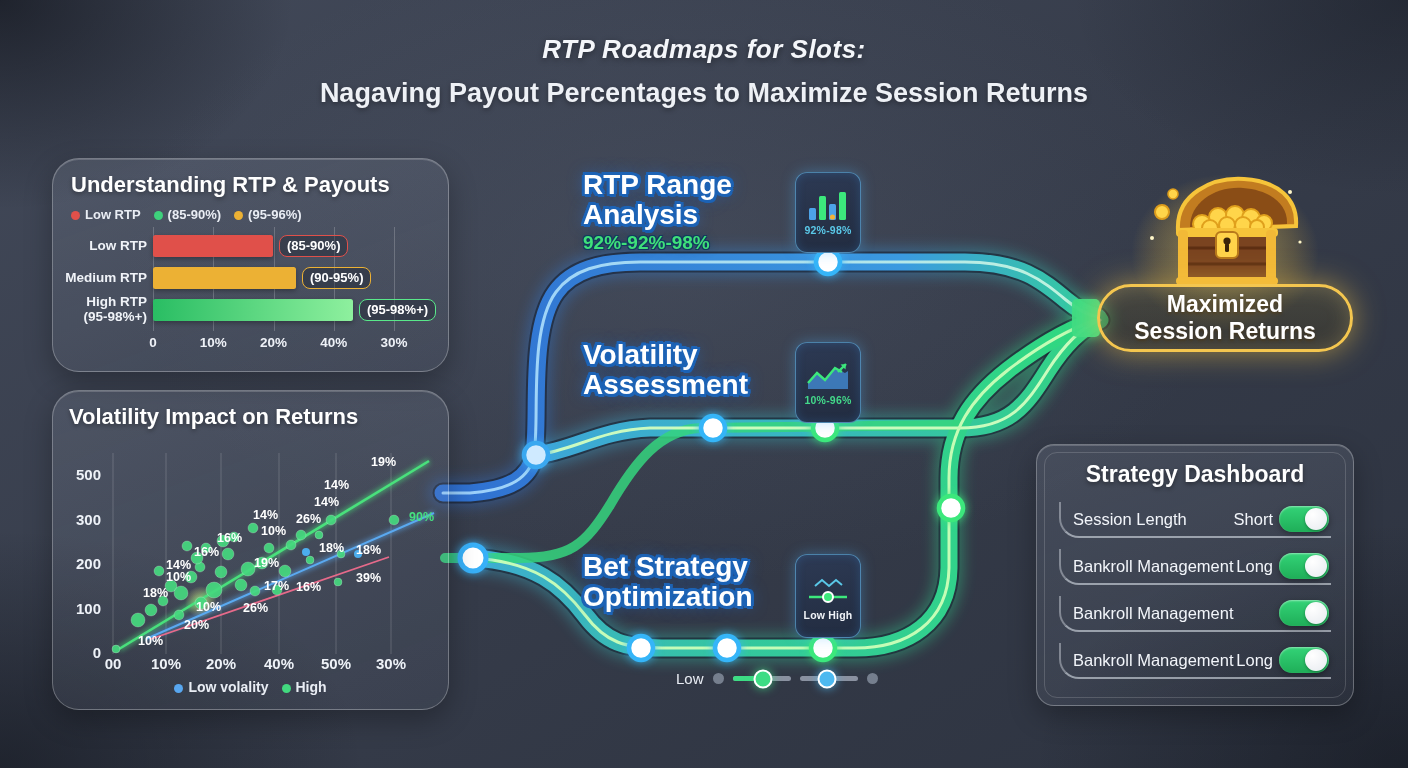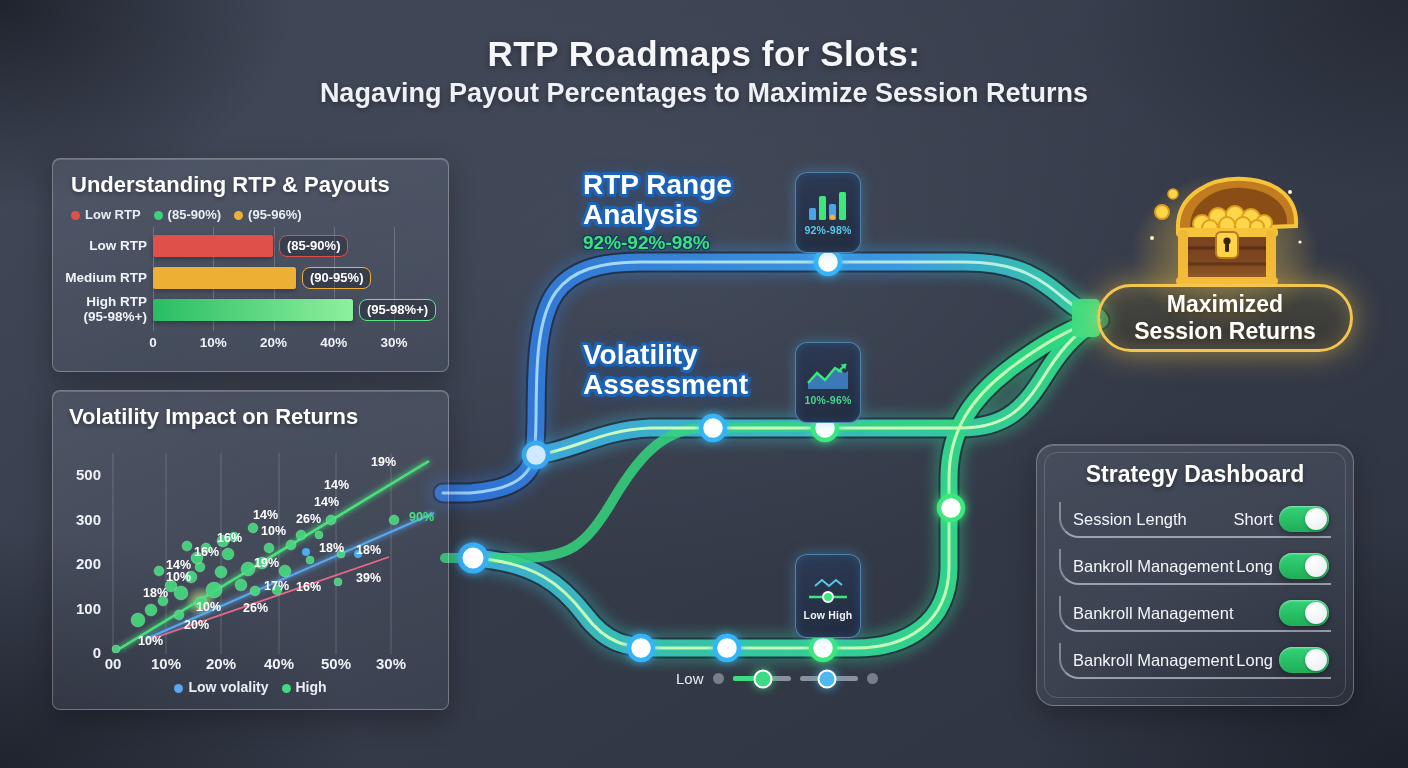--- a/index.html
+++ b/index.html
@@ -7,27 +7,27 @@
   #canvas{position:relative;width:1408px;height:768px;overflow:hidden;
     background:
       radial-gradient(420px 300px at 0% 0%, rgba(8,10,16,0.6), transparent 70%),
       radial-gradient(480px 280px at 100% 0%, rgba(16,20,28,0.45), transparent 70%),
       radial-gradient(520px 340px at 0% 100%, rgba(12,15,22,0.55), transparent 70%),
       radial-gradient(520px 340px at 100% 100%, rgba(12,15,22,0.5), transparent 72%),
       radial-gradient(900px 520px at 48% 34%, rgba(110,120,140,0.18), transparent 62%),
       linear-gradient(150deg,#424959,#353b49 55%,#2d3340);}
   .abs{position:absolute;}
   
-  .hdr-title{top:34px;left:0;width:100%;text-align:center;font-size:35px;font-weight:700;color:#f4f6fa;
-    letter-spacing:.5px;text-shadow:0 2px 6px rgba(0,0,0,.4);}
+  .hdr-title{top:34px;left:0;width:100%;text-align:center;font-size:26px;font-weight:700;color:#f4f6fa;
+    letter-spacing:.5px;text-shadow:0 2px 6px rgba(0,0,0,.4);font-style:italic;}
   .hdr-sub{top:78px;left:0;width:100%;text-align:center;font-size:27px;font-weight:700;color:#eef1f6;
     text-shadow:0 2px 5px rgba(0,0,0,.35);}
   
   .panel{background:linear-gradient(160deg,rgba(168,178,198,0.16),rgba(120,130,150,0.10));
-    border:1.5px solid rgba(255,255,255,0.28);border-radius:8px;
+    border:1.5px solid rgba(255,255,255,0.28);border-radius:27px;
     box-shadow:0 10px 28px rgba(0,0,0,0.28), inset 0 1px 0 rgba(255,255,255,0.18);z-index:2;}
   .panel-title{font-size:22px;font-weight:700;color:#fff;text-shadow:0 2px 4px rgba(0,0,0,.35);}
   .legend{display:flex;align-items:center;gap:13px;font-size:13px;color:#e9edf4;font-weight:700;}
   .legend .dot{display:inline-block;width:9px;height:9px;border-radius:50%;margin-right:5px;vertical-align:-1px;}
   
   .gridline{position:absolute;width:1px;background:rgba(255,255,255,0.20);}
   .bar-label{position:absolute;width:94px;text-align:right;font-size:13.5px;color:#f0f3f8;font-weight:700;
     transform:translateY(-50%);line-height:1.1;white-space:pre-line;}
   .bar{position:absolute;height:22px;border-radius:2.5px;box-shadow:0 2px 5px rgba(0,0,0,.3);}
   .valbox{position:absolute;height:20px;line-height:20px;padding:0 7px;border-radius:8px;font-size:13px;
@@ -332,20 +332,24 @@
   <div class="abs tile" style="left:795px;top:342px;height:58px;">
     <svg width="46" height="32" viewBox="0 0 46 32">
       <path d="M3 29 L3 22 L12 13 L20 20 L30 8 L40 13 L43 11 L43 29 Z" fill="rgba(70,150,230,0.7)"></path>
       <polyline points="3,23 12,13 20,20 30,8 37,12" fill="none" stroke="#3ce87c" stroke-width="2.4"></polyline>
       <line x1="33" y1="12" x2="41" y2="4" stroke="#3ce87c" stroke-width="2.4"></line>
       <path d="M41 4 L35.5 4.5 L40.5 9.5 Z" fill="#3ce87c"></path>
     </svg>
     <div class="tile-cap" style="color:#43d98a;">10%-96%</div>
   </div>
 
+  <div class="abs stop-title" style="left:583px;top:552px;width:240px;">
+    <div>Bet Strategy</div>
+    <div>Optimization</div>
+  </div>
   <div class="abs tile" style="left:795px;top:554px;height:61px;">
     <svg width="46" height="30" viewBox="0 0 46 30">
       <polyline points="10,9 17,3 24,9 31,3 37,8" fill="none" stroke="#5ac8e8" stroke-width="2"></polyline>
       <line x1="4" y1="20" x2="42" y2="20" stroke="#3ce87c" stroke-width="2.6"></line>
       <circle cx="23" cy="20" r="5" fill="#3ce87c" stroke="#ffffff" stroke-width="2"></circle>
     </svg>
     <div class="tile-cap" style="color:#f0f3f8;">Low High</div>
   </div>
 
   <div class="abs mini-slider" style="left:632px;top:670px;margin-left:44px;">

